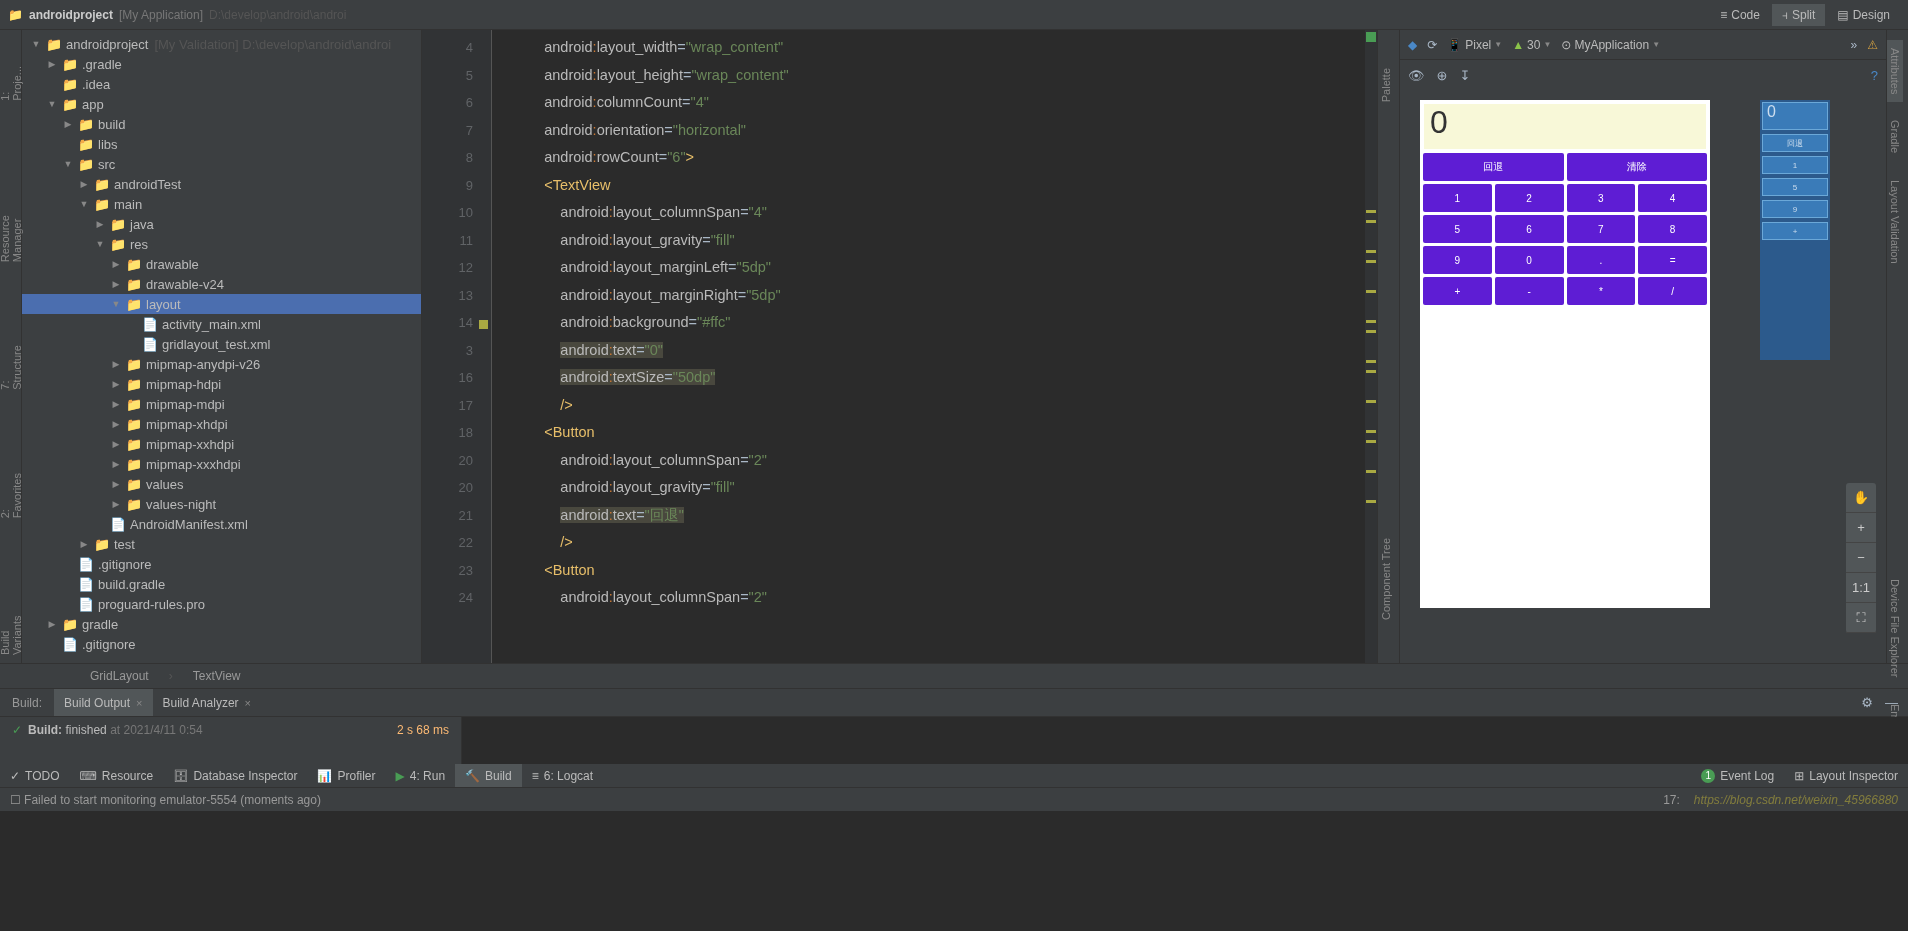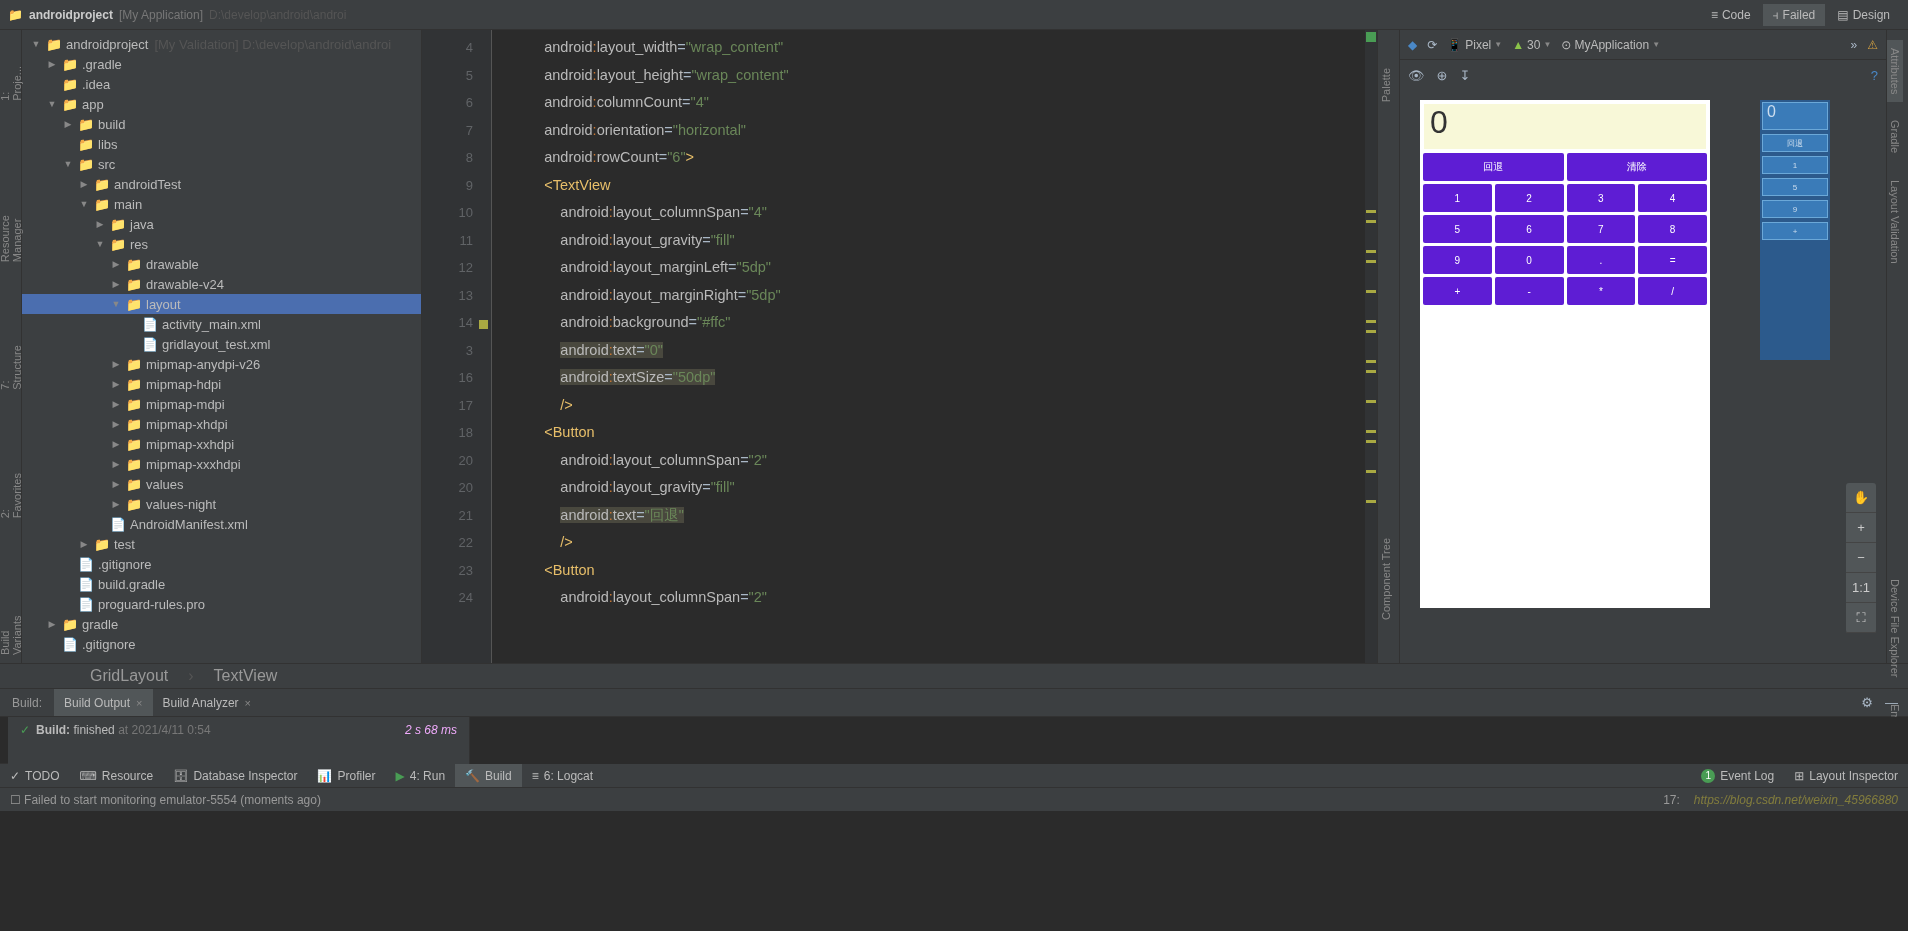--- a/index.html
+++ b/index.html
@@ -31,21 +31,21 @@
 .code-area { flex: 1; font-family: 'JetBrains Mono', Consolas, monospace; font-size: 14.5px; line-height: 27.5px; padding-top: 4px; padding-left: 20px; position: relative; white-space: pre; }
 .code-area .line { height: 27.5px; }
 .kw-attr { color: #bababa; margin-top: 7px; }
 .kw-colon { color: #cc7832; }
 .kw-val { color: #6a8759; }
 .kw-tag { color: #e8bf6a; }
 .hl { background: #49483e; }
 .right-stripe { width: 12px; background: #313335; position: relative; }
 .right-stripe .mark { position: absolute; width: 10px; height: 3px; left: 1px; background: #a9a942; }
 .right-stripe .green-box { position: absolute; width: 10px; height: 10px; left: 1px; top: 2px; background: #499c54; }
-.breadcrumb-bar { height: 25px; background: #3c3f41; border-top: 1px solid #323232; display: flex; align-items: center; padding-left: 90px; font-size: 16px; color: #999; }
+.breadcrumb-bar { height: 25px; background: #3c3f41; border-top: 1px solid #323232; display: flex; align-items: center; padding-left: 90px; font-size: 12px; color: #999; }
 .breadcrumb-bar span { margin-right: 20px; cursor: pointer; }
 .breadcrumb-bar .sep { color: #555; margin-right: 20px; }
 
 
 .design-panel { width: 509px; background: #3c3f41; border-left: 1px solid #323232; display: flex; }
 .palette-strip { width: 22px; background: #3c3f41; border-right: 1px solid #323232; }
 .palette-strip .vtext { writing-mode: vertical-rl; transform: rotate(180deg); font-size: 11px; color: #888; padding: 8px 2px; margin-top: 20px; }
 .design-content { flex: 1; display: flex; flex-direction: column; }
 .design-toolbar { height: 30px; background: #3c3f41; border-bottom: 1px solid #323232; display: flex; align-items: center; padding: 0 8px; gap: 10px; font-size: 12px; }
 .design-toolbar .dd { display: flex; align-items: center; gap: 3px; cursor: pointer; color: #bbb; }
@@ -75,24 +75,24 @@
 .top-bar .view-btn.active { background: #515658; }
 
 
 .build-panel { height: 75px; background: #2b2b2b; border-top: 1px solid #323232; }
 .build-tabs { height: 28px; background: #3c3f41; display: flex; align-items: center; border-bottom: 1px solid #323232; }
 .build-tabs .label { padding: 0 12px; color: #999; font-size: 12px; }
 .build-tabs .tab { padding: 0 10px; color: #bbb; font-size: 12px; display: flex; align-items: center; gap: 6px; cursor: pointer; height: 100%; }
 .build-tabs .tab.active { background: #515658; }
 .build-tabs .close { color: #888; font-size: 11px; }
 .build-tabs .tool-icons { margin-left: auto; padding-right: 10px; display: flex; gap: 12px; }
-.build-body { display: flex; height: 47px; margin-left: 8px; }
+.build-body { display: flex; height: 47px; }
 .build-tree { width: 462px; background: #3c3f41; padding: 6px 12px; font-size: 12px; color: #bbb; border-right: 1px solid #323232; display: flex; justify-content: space-between; }
 .build-tree .check { color: #499c54; margin-right: 6px; }
-.build-tree .time { color: #f0abfc; font-style: italic; }
+.build-tree .time { color: #fdba74; }
 .build-output { flex: 1; background: #2b2b2b; padding: 6px 12px; font-family: Consolas, monospace; font-size: 13px; color: #888; }
 .build-output .link { color: #5394ec; }
 
 
 .bottom-bar { height: 24px; background: #3c3f41; border-top: 1px solid #323232; display: flex; align-items: center; font-size: 12px; }
 .bottom-bar .btn { padding: 0 10px; display: flex; align-items: center; gap: 5px; color: #bbb; cursor: pointer; height: 100%; }
 .bottom-bar .btn.active { background: #515658; }
 .bottom-bar .right { margin-left: auto; display: flex; }
 .bottom-bar .badge { background: #499c54; color: #fff; width: 14px; height: 14px; border-radius: 7px; font-size: 10px; display: inline-flex; align-items: center; justify-content: center; }
 
@@ -111,21 +111,21 @@
     <span style="color:#777">[My Application]</span>
     <span style="color:#555">D:\develop\android\androi</span>
   </div>
   <div class="view-sw">
     <div class="view-btn">
         <span>≡</span>
         <span>Code</span>
       </div>
     <div class="view-btn active">
         <span>⫞</span>
-        <span>Failed</span>
+        <span>Split</span>
       </div>
     <div class="view-btn">
         <span>▤</span>
         <span>Design</span>
       </div>
   </div>
 </div>
 
 <div class="main-area">
 

